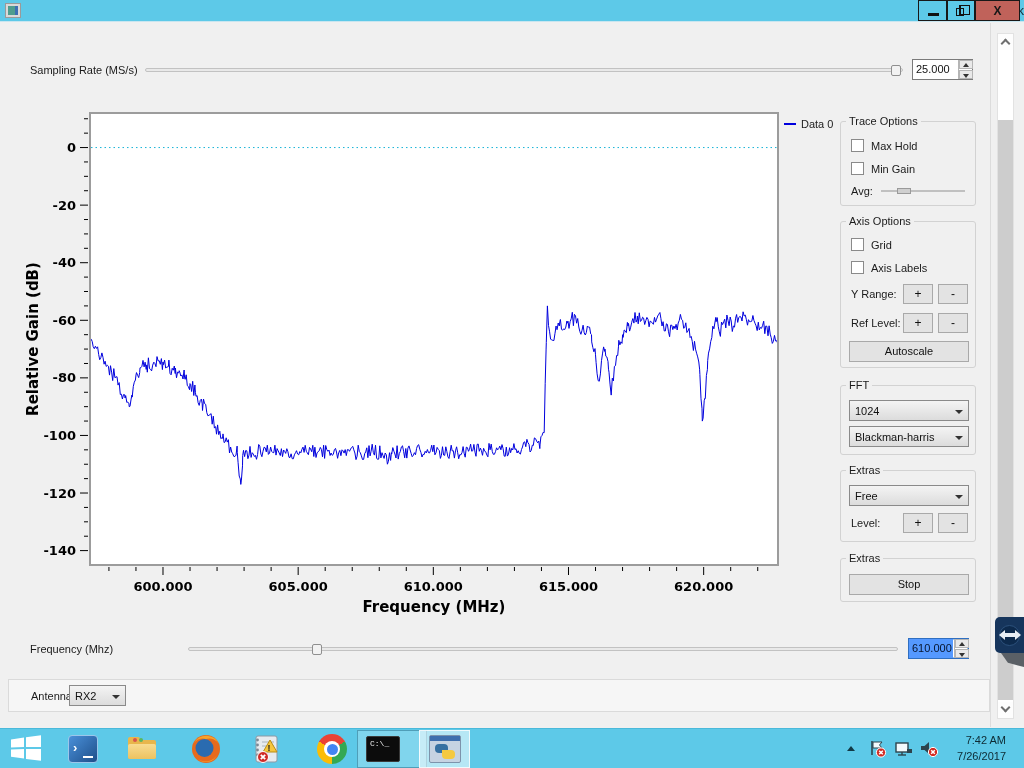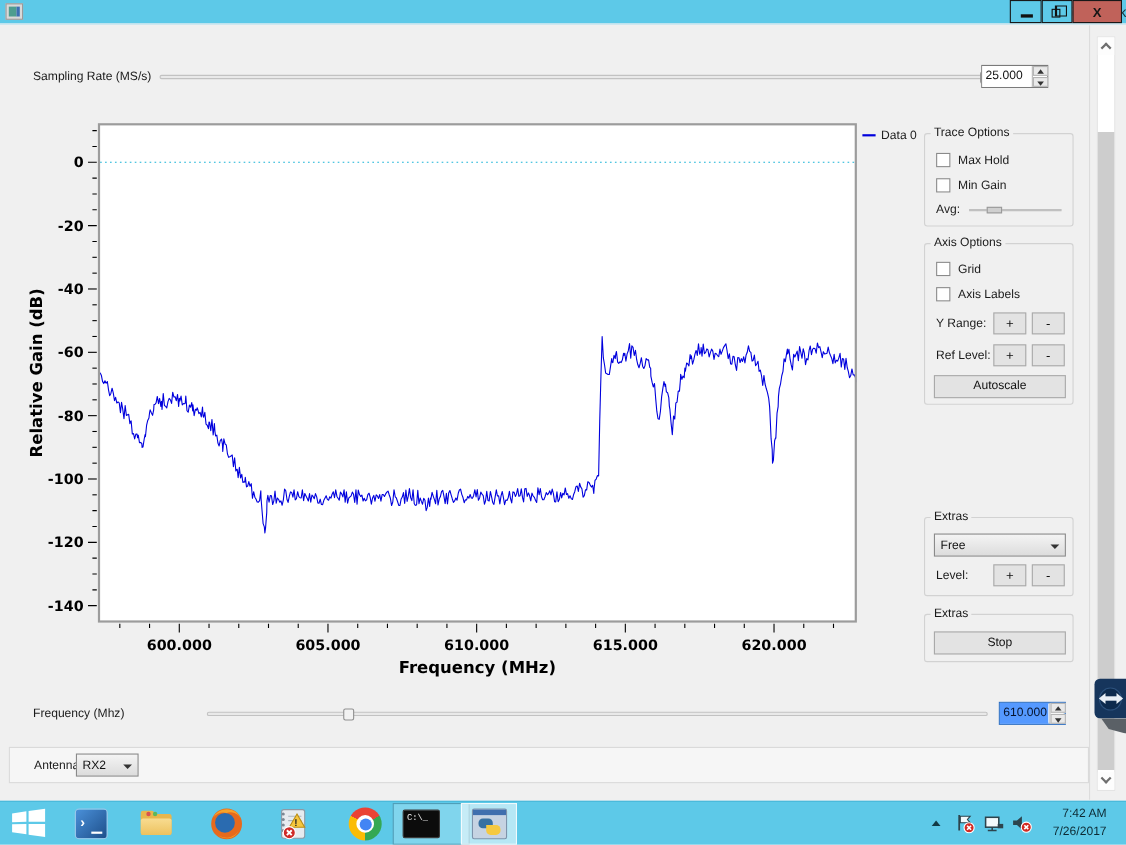--- a/index.html
+++ b/index.html
@@ -122,21 +122,21 @@
     <div class="tbtn close">
         <span class="glyph-x">X</span>
       </div>
   </div>
 
   <div class="rowlabel" style="left:30px; top:64px;">Sampling Rate (MS/s)</div>
   <div class="slider" style="left:145px; top:64px; width:758px;">
     <div class="track"></div>
     <div class="handle" style="left:746px;"></div>
   </div>
-  <div class="spin" style="left:892px; top:59px;">
+  <div class="spin" style="left:912px; top:59px;">
     <div class="val">25.000</div>
     <div class="arrows">
       <div class="sbtn up">
           <span class="tri-u"></span>
         </div>
       <div class="sbtn dn">
           <span class="tri-d"></span>
         </div>
     </div>
   </div>
@@ -243,20 +243,31 @@
     <span class="clabel" style="left:30px; top:40px;">Axis Labels</span>
     <span class="clabel" style="left:10px; top:66px;">Y Range:</span>
     <span class="pbtn" style="left:62px; top:62px;">+</span>
     <span class="pbtn" style="left:97px; top:62px;">-</span>
     <span class="clabel" style="left:10px; top:95px;">Ref Level:</span>
     <span class="pbtn" style="left:62px; top:91px;">+</span>
     <span class="pbtn" style="left:97px; top:91px;">-</span>
     <span class="wbtn" style="left:8px; top:119px; width:120px; height:21px;">Autoscale</span>
   </div>
 
+  <div class="group" style="top:385px; height:70px;">
+    <span class="gtitle">FFT</span>
+    <div class="combo" style="top:14px;">
+      <span class="ctext">1024</span>
+      <span class="carr"></span>
+    </div>
+    <div class="combo" style="top:40px;">
+      <span class="ctext">Blackman-harris</span>
+      <span class="carr"></span>
+    </div>
+  </div>
 
   <div class="group" style="top:470px; height:72px;">
     <span class="gtitle">Extras</span>
     <div class="combo" style="top:14px;">
       <span class="ctext">Free</span>
       <span class="carr"></span>
     </div>
     <span class="clabel" style="left:10px; top:46px;">Level:</span>
     <span class="pbtn" style="left:62px; top:42px;">+</span>
     <span class="pbtn" style="left:97px; top:42px;">-</span>

